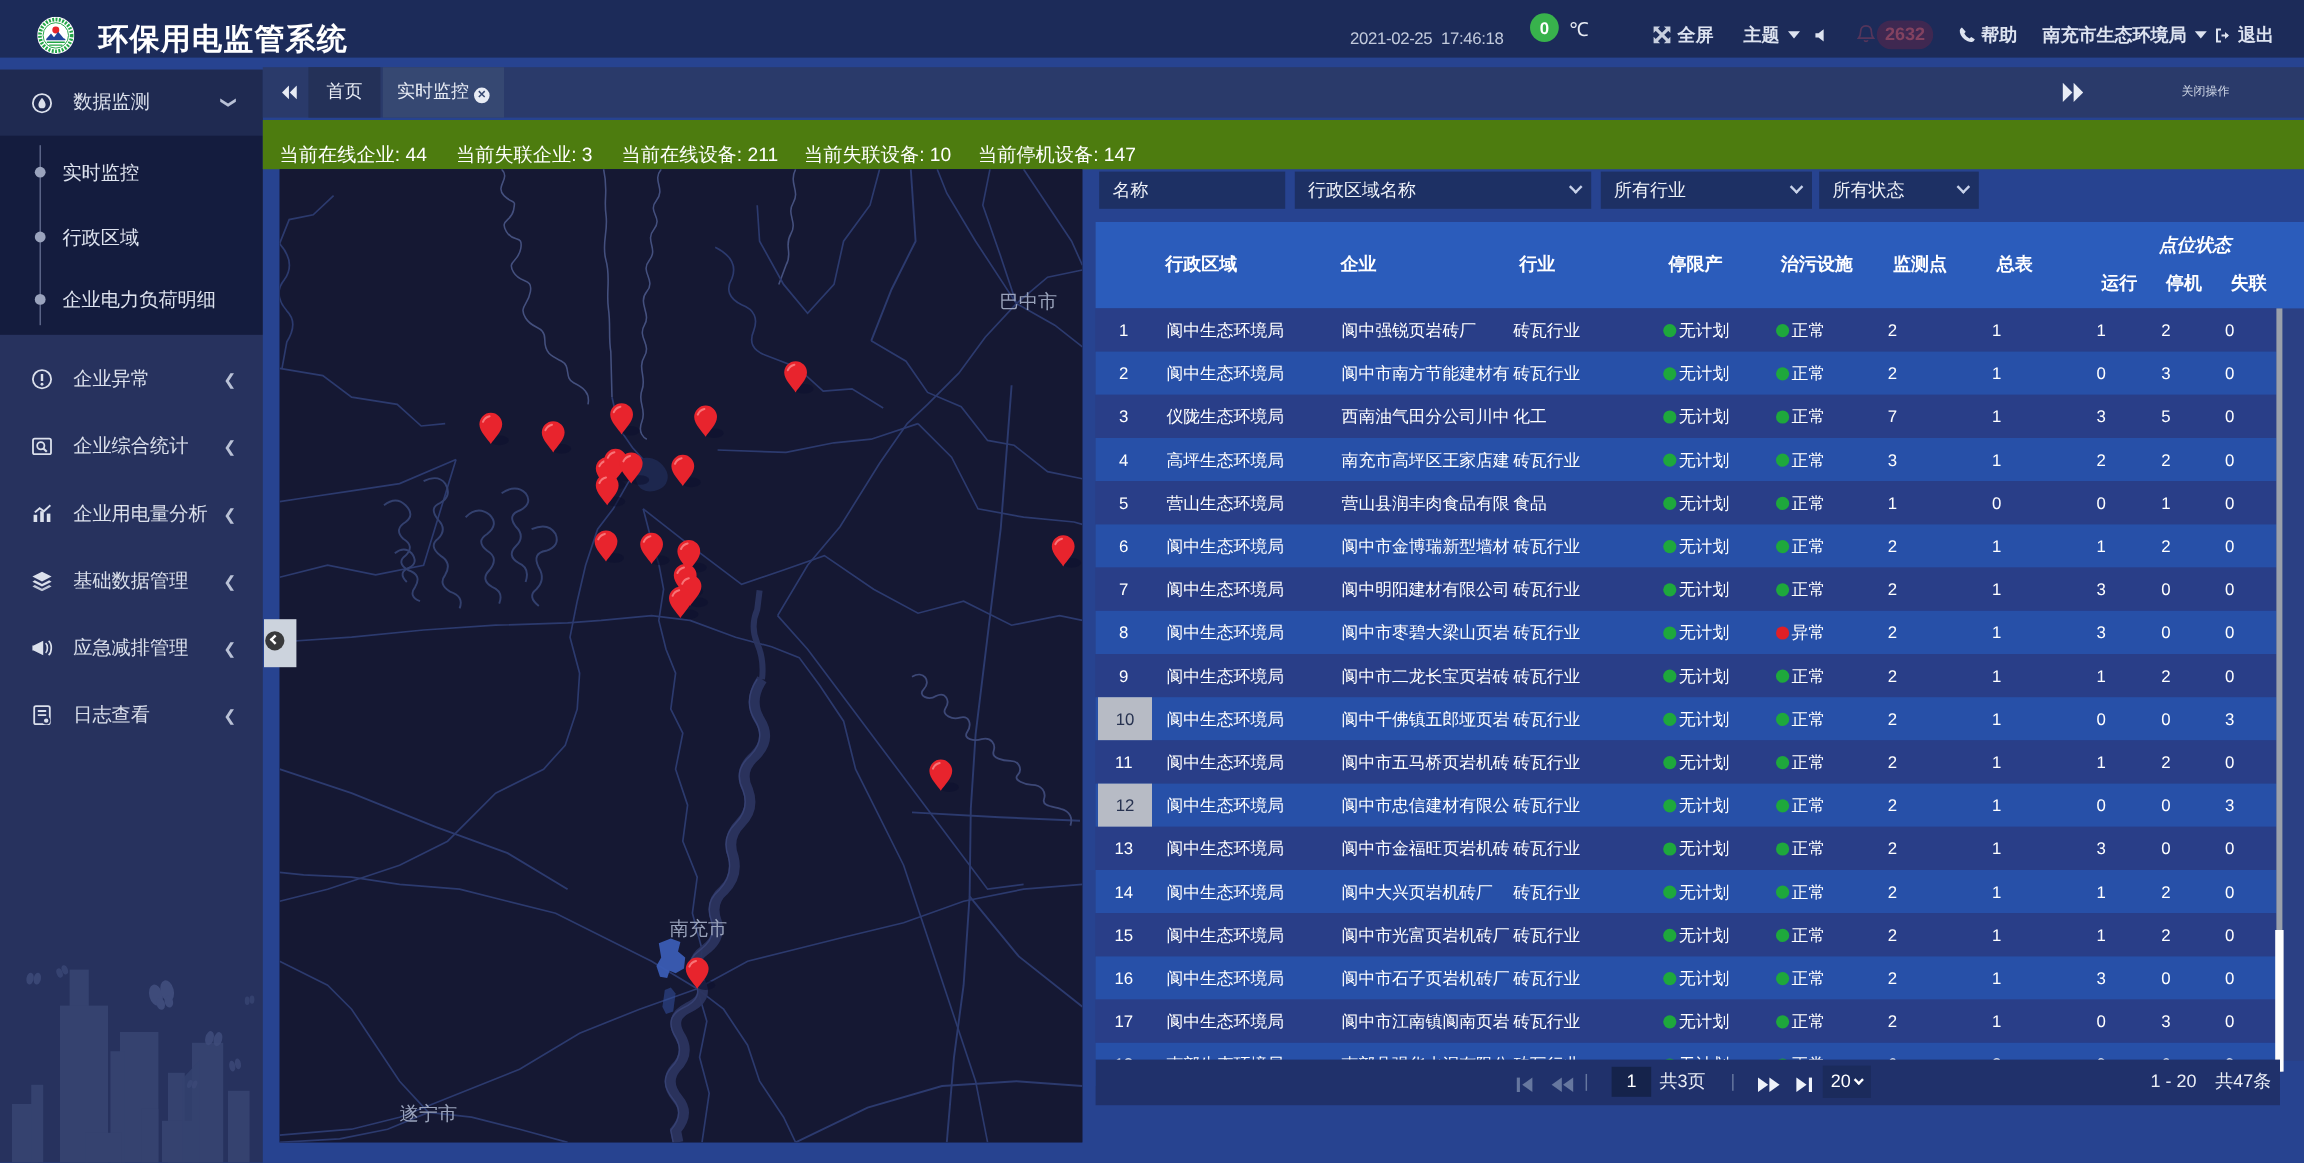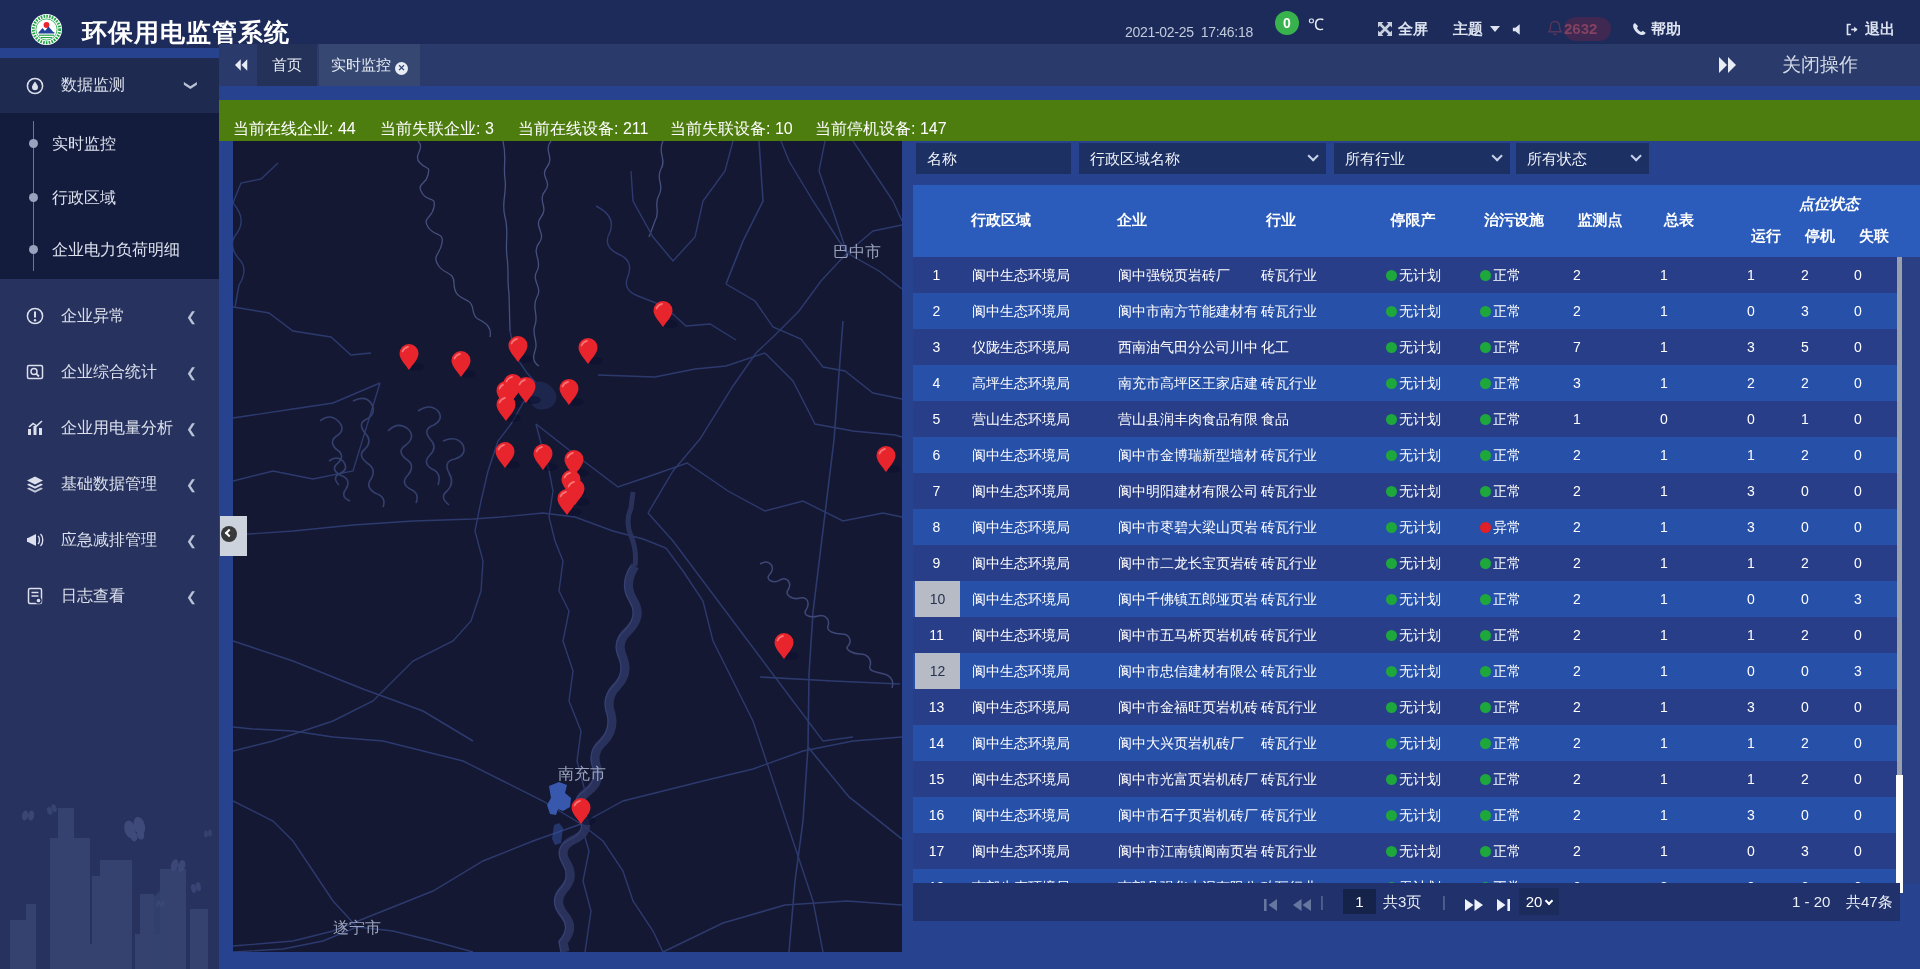--- a/index.html
+++ b/index.html
@@ -8,40 +8,40 @@
 body{position:relative;background:#274390;font-family:"Liberation Sans",sans-serif;color:#fff}
 
 #hdr{position:absolute;left:0;top:0;width:1920px;height:48px;background:#1c2b59}
 #hdr .title{position:absolute;left:82px;top:16px;font-size:25px;font-weight:bold;color:#fff;letter-spacing:1px}
 #logo{position:absolute;left:31px;top:14px}
 #dt{left:1125px;top:24px;position:absolute;font-size:14px;letter-spacing:-0.3px;color:#c2cadc}
 #temp{position:absolute;left:1275px;top:11px;width:24px;height:24px;border-radius:50%;background:#38b24c;color:#fff;font-size:14px;font-weight:bold;text-align:center;line-height:24px}
 #celsius{position:absolute;left:1308px;top:13px;font-size:16px;color:#e8ecf3}
 .hitem{position:absolute;top:0;height:58px;display:flex;align-items:center;gap:5px;font-size:15px;font-weight:bold;color:#dde3f0}
 .caret{display:inline-block;width:0;height:0;border-left:5px solid transparent;border-right:5px solid transparent;border-top:6px solid #dde3f0;margin-left:2px}
-#badge{position:absolute;left:1564px;top:17px;width:47px;height:24px;background:rgba(112,36,72,.42);border-radius:12px;color:rgba(198,92,112,.5);font-size:15px;text-align:left;line-height:24px;font-weight:bold}
+#badge{position:absolute;left:1564px;top:17px;width:47px;height:24px;background:rgba(112,36,72,.42);border-radius:12px;color:rgba(198,92,112,.5);font-size:15px;text-align:center;line-height:24px;font-weight:bold}
 #bell{position:absolute;left:1547px;top:20px}
 
 #side{position:absolute;left:0;top:58px;width:219px;height:911px;background:#27325e;overflow:hidden}
 .mitem{position:relative;height:56px;display:flex;align-items:center;color:#dbe0ec;font-size:16px}
 .mitem .mic{position:absolute;left:26px;width:18px;height:18px}
 .mitem .mtx{position:absolute;left:61px}
 .mitem .arr{position:absolute;right:22px;color:#b9c1d6;font-size:13px}
 #grp1{background:#1f2a51;height:55px}
 #sub{background:#141c3e;height:166px;position:relative}
 .sitem{position:absolute;left:52px;color:#dde2ee;font-size:16px}
 #subline{position:absolute;left:33px;top:8px;width:1px;height:150px;background:#6b7698}
 .sdot{position:absolute;left:29px;width:9px;height:9px;border-radius:50%;background:#9aa3bd}
 #skyline{position:absolute;bottom:0;left:0}
 
-#tabbar{position:absolute;left:219px;top:44px;width:1701px;height:42px;background:#2a3a6a}
+#tabbar{position:absolute;left:219px;top:56px;width:1701px;height:42px;background:#2a3a6a}
 .tab{position:absolute;top:0;height:42px;line-height:42px;text-align:center;font-size:15px;color:#e8ecf5}
 #tab1{left:38px;width:60px;background:#243158}
 #tab2{left:100px;width:101px;background:#364872}
-#closeop{position:absolute;right:62px;top:0;height:42px;line-height:42px;font-size:19px;color:#d3dae8}
+#closeop{position:absolute;right:62px;top:0;height:42px;line-height:42px;font-size:10px;color:#d3dae8}
 
 #stats{position:absolute;left:219px;top:100px;width:1701px;height:41px;background:#4d7c0f}
 #stats span{position:absolute;top:19px;font-size:16px;color:#fff}
 
 #map{position:absolute;left:233px;top:141px;width:669px;height:811px;background:#151833}
 #collapse{position:absolute;left:220px;top:516px;width:27px;height:40px;background:#ccd3dd}
 #collapse i{position:absolute;left:1px;top:10px;width:16px;height:16px;border-radius:50%;background:#38393b;display:block}
 #collapse i b{position:absolute;left:5px;top:4px;width:6px;height:6px;border-left:2px solid #fff;border-bottom:2px solid #fff;transform:rotate(45deg)}
 
 .fbox{position:absolute;top:143px;height:31px;background:#1d3064;color:#eef1f8;font-size:15px;line-height:31px;padding-left:11px}
@@ -118,20 +118,24 @@
         <path d="M8 1.5 C5 1.5 3.5 3.8 3.5 6.5 C3.5 9.5 2.5 11 1.8 11.8 H14.2 C13.5 11 12.5 9.5 12.5 6.5 C12.5 3.8 11 1.5 8 1.5 Z"></path>
         <path d="M6.5 13.5 a1.6 1.6 0 0 0 3 0"></path>
       </svg></div>
   <div id="badge">2632</div>
   <div class="hitem" style="left:1632px">
     <svg width="14" height="14" viewBox="0 0 17 17" fill="#dde3f0">
         <path d="M3.6 1.2 C2.5 1.8 1.6 2.8 1.4 4 C1 7 3 10.5 6 13 C8.5 15 12 16.3 14.2 15.6 C15.4 15.2 16.2 14.2 16.6 13 L13 10.6 L11.2 12.2 C9.5 11.5 7 9.3 6 7.3 L7.4 5.3 Z"></path>
       </svg>
     <span>帮助</span>
   </div>
+  <div class="hitem" style="left:1702px">
+      <span>南充市生态环境局</span>
+      <span class="caret"></span>
+    </div>
   <div class="hitem" style="left:1845px">
     <svg width="15" height="15" viewBox="0 0 18 18" fill="none" stroke="#dde3f0" stroke-width="2">
       <path d="M7 3 H3 V15 H7"></path>
       <path d="M11 5.5 L15 9 L11 12.5" fill="#dde3f0" stroke="none"></path>
       <path d="M7.5 9 H14"></path>
     </svg>
     <span>退出</span>
   </div>
 </div>
 

